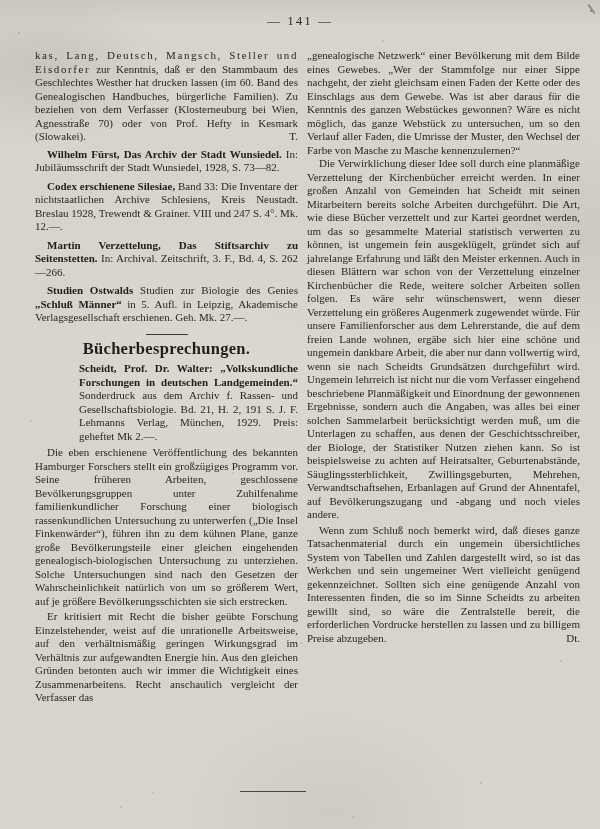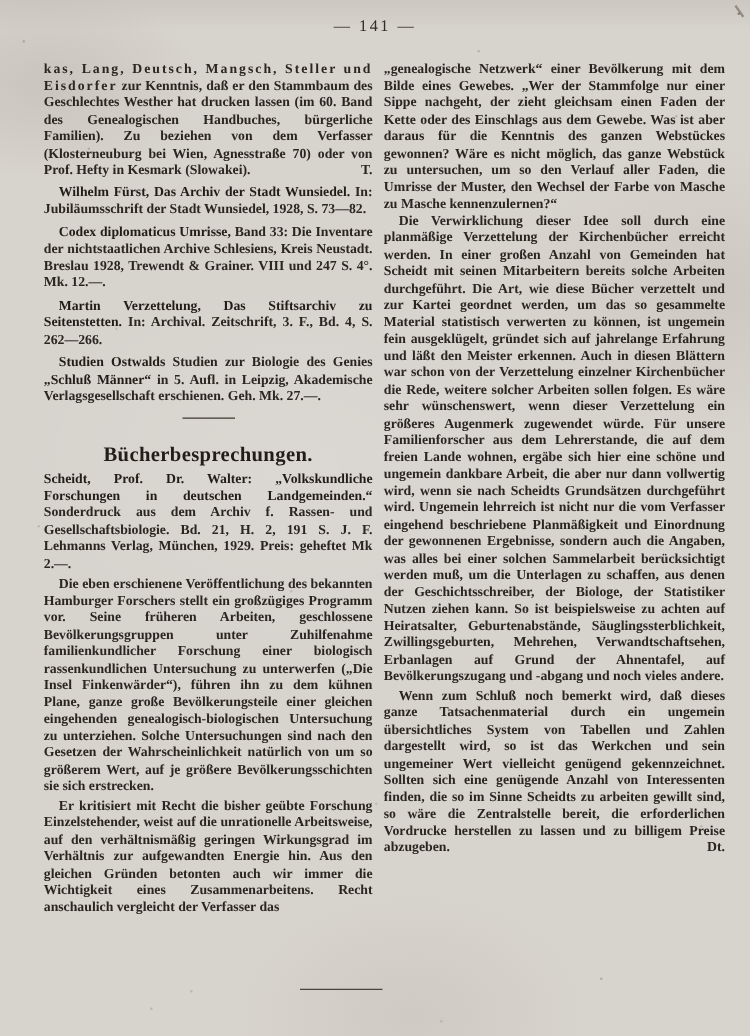--- a/index.html
+++ b/index.html
@@ -45,33 +45,33 @@
     text-align: center; font-size: 13px; letter-spacing: 2px; color: #332d26;
   }
   .columns {
     position: absolute; top: 49px; left: 35px;
     display: flex; gap: 9px;
   }
   .col { font-size: 11px; line-height: 13.5px; text-align: justify;
          -webkit-hyphens: auto; hyphens: auto; }
   .col-left  { width: 263px; }
   .col-right { width: 273px; }
-  p { margin: 0; font-weight: bold; }
+  p { margin: 0; }
   p.cont  { margin-bottom: 4px; }
   p.bib   { margin-bottom: 5px; text-indent: 12px; }
   p.indent { text-indent: 12px; margin-bottom: 2px; }
-  p.review-head { margin-bottom: 3px; }
+  p.review-head { margin-bottom: 3px; margin-left: 44px; }
   .sperr { letter-spacing: 1.6px; }
   .sig { float: right; padding-left: 8px; }
   .sep-rule {
     width: 42px; height: 0; border-top: 1.5px solid #3d3730;
     margin: 9px auto 0 auto;
   }
   .section-heading {
-    margin: 22px 0 7px 0;
+    margin: 7px 0 7px 0;
     text-align: center; font-size: 16.5px; font-weight: bold;
     letter-spacing: 0.3px; color: #221d17;
   }
   b { color: #221d17; }
   .end-rule {
     position: absolute; left: 240px; top: 791px; width: 66px; height: 0;
     border-top: 1.5px solid #4a443c;
   }
 </style>
 </head>
@@ -83,21 +83,21 @@
 
   <div class="page-number">— 141 —</div>
 
   <div class="columns">
 
     <div class="col col-left">
       <p class="cont"><span class="sperr">kas, Lang, Deutsch, Mangsch, Steller und Eisdorfer</span> <span>zur Kenntnis, daß er den Stammbaum des Geschlechtes Westher hat drucken lassen (im 60. Band des Genealogischen Handbuches, bürgerliche Familien). Zu beziehen von dem Verfasser (Klosterneuburg bei Wien, Agnesstraße 70) oder von Prof. Hefty in Kesmark (Slowakei).</span> <span class="sig">T.</span></p>
 
       <p class="bib"><b>Wilhelm Fürst, Das Archiv der Stadt Wunsiedel.</b> <span>In: Jubiläumsschrift der Stadt Wunsiedel, 1928, S. 73—82.</span></p>
 
-      <p class="bib"><b>Codex diplomaticus Umrisse,</b> <span>Band 33: Die Inventare der nichtstaatlichen Archive Schlesiens, Kreis Neustadt. Breslau 1928, Trewendt &amp; Grainer. VIII und 247 S. 4°. Mk. 12.—.</span></p>
+      <p class="bib"><b>Codex erschienene Silesiae,</b> <span>Band 33: Die Inventare der nichtstaatlichen Archive Schlesiens, Kreis Neustadt. Breslau 1928, Trewendt &amp; Grainer. VIII und 247 S. 4°. Mk. 12.—.</span></p>
 
       <p class="bib"><b>Martin Verzettelung, Das Stiftsarchiv zu Seitenstetten.</b> <span>In: Archival. Zeitschrift, 3. F., Bd. 4, S. 262—266.</span></p>
 
       <p class="bib"><b>Studien Ostwalds</b> <span>Studien zur Biologie des Genies</span> <b>„Schluß Männer“</b> <span>in 5. Aufl. in Leipzig, Akademische Verlagsgesellschaft erschienen. Geh. Mk. 27.—.</span></p>
 
       <div class="sep-rule"></div>
 
       <h2 class="section-heading">Bücherbesprechungen.</h2>
 
       <p class="review-head"><b>Scheidt, Prof. Dr. Walter: „Volkskundliche Forschungen in deutschen Landgemeinden.“</b> <span>Sonderdruck aus dem Archiv f. Rassen- und Gesellschaftsbiologie. Bd. 21, H. 2, 191 S. J. F. Lehmanns Verlag, München, 1929. Preis: geheftet Mk 2.—.</span></p>

